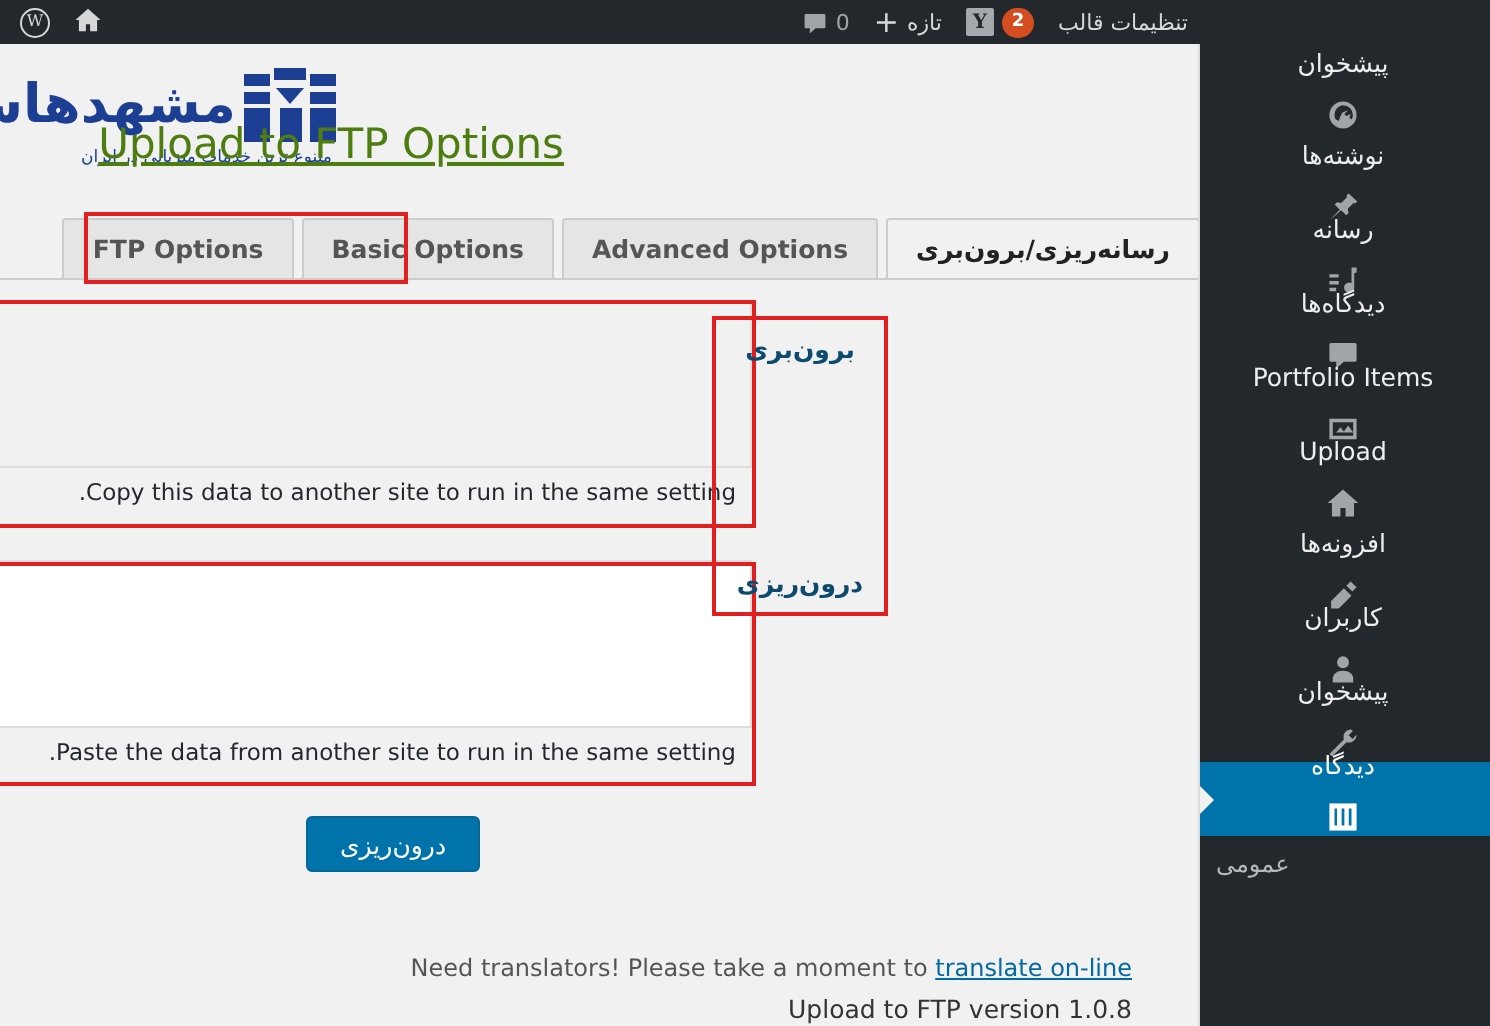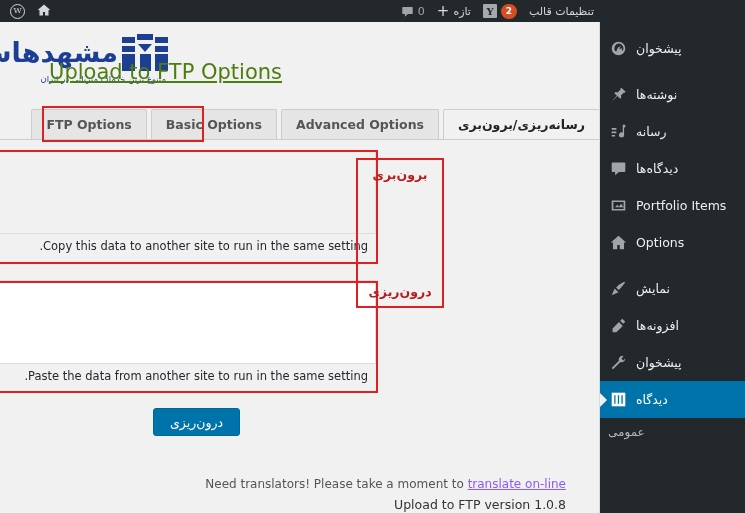--- a/index.html
+++ b/index.html
@@ -76,20 +76,21 @@
   .menu-item {
     position: relative;
     display: flex; align-items: center;
     justify-content: flex-end;
     gap: 8px;
     height: 37px;
     padding: 0 10px 0 8px;
     color: #eee;
     font-size: 12.5px;
     white-space: nowrap;
+    flex-direction: column;
   }
   .menu-item.first { margin-top: 8px; }
   .menu-item .mlabel { letter-spacing: 0; }
   .menu-item .micon {
     width: 20px; height: 20px;
     display: inline-flex; align-items: center; justify-content: center;
     color: #a0a5aa; font-size: 14px; flex: 0 0 20px;
   }
   .menu-item.active {
     background: #0073aa;
@@ -255,21 +256,21 @@
     border: 2.5px solid #e02020;
     direction: rtl;
     z-index: 11;
     background: transparent;
   }
   .side-label {
     position: absolute;
     left: 0; width: 100%;
     text-align: center;
     font-size: 12.5px;
-    color: #b91c1c;
+    color: #0c4a6e;
     font-weight: bold;
   }
   .side-label.top { top: 7px; }
   .side-label.bottom { bottom: 7px; }
 
   
   #submit-btn {
     position: absolute;
     top: 386px; left: 153px;
     height: 28px;
@@ -291,21 +292,21 @@
     left: 0; top: 452px;
     width: 578px;
     direction: ltr;
     text-align: right;
     font-size: 12px;
     color: #555;
     padding-right: 12px;
   }
   #footer .fline { padding: 3px 0; }
   #footer a {
-    color: #8b5cf6;
+    color: #0369a1;
     text-decoration: underline;
   }
   .version-line { color: #333; font-size: 12.5px; padding-top: 8px; }
 
   
   .sb-divider {
     position: absolute; top: 22px; right: 145px;
     width: 1px; height: 491px; background: #dcdcdc;
     z-index: 31;
   }
@@ -393,48 +394,49 @@
     <div class="menu-item">
       <span class="mlabel">Portfolio Items</span>
       <span class="micon">
         <svg class="menu-icon-svg" viewBox="0 0 20 20">
             <path d="M2 4h16v12H2zm2 2v8h12V6zm2 6 2.5-3 2 2.4L13 8l3 4z"></path>
           </svg>
       </span>
     </div>
 
     <div class="menu-item">
-      <span class="mlabel">Options</span>
+      <span class="mlabel">Upload</span>
       <span class="micon">
         <svg class="menu-icon-svg" viewBox="0 0 20 20">
             <path d="M10 2 1 10h2.5v8h5v-5h3v5h5v-8H19z"></path>
           </svg>
       </span>
     </div>
 
     <div class="menu-sep"></div>
 
-    <div class="menu-item">
-      <span class="mlabel">نمایش</span>
-      <span class="micon">
-        <svg class="menu-icon-svg" viewBox="0 0 20 20">
-            <path d="M18 2c-3 .5-7 3-9.5 5.5l-1.3 1.3 3 3 1.3-1.3C14 8 16.5 5 18 2zM5.5 10 2 18l8-3.5-2-2z"></path>
-          </svg>
-      </span>
-    </div>
 
     <div class="menu-item">
       <span class="mlabel">افزونه‌ها</span>
       <span class="micon">
         <svg class="menu-icon-svg" viewBox="0 0 20 20">
             <path d="M14.5 2 12 4.5l3.5 3.5L18 5.5zM10.5 6 3 13.5V18h4.5L15 10.5z"></path>
           </svg>
       </span>
     </div>
 
+    <div class="menu-item">
+      <span class="mlabel">کاربران</span>
+      <span class="micon">
+        <svg class="menu-icon-svg" viewBox="0 0 20 20">
+            <circle cx="10" cy="6" r="3.5"></circle>
+            <path d="M10 11c-3.6 0-6 2-6 4.5V18h12v-2.5c0-2.5-2.4-4.5-6-4.5z"></path>
+          </svg>
+      </span>
+    </div>
 
     <div class="menu-item">
       <span class="mlabel">پیشخوان</span>
       <span class="micon">
         <svg class="menu-icon-svg" viewBox="0 0 20 20">
             <path d="M14.8 2a4.5 4.5 0 0 0-4.3 5.9L2 16.4 3.6 18l8.5-8.5A4.5 4.5 0 0 0 18 5.2l-2.4 2.4-2.2-2.2L15.8 3z"></path>
           </svg>
       </span>
     </div>
 

